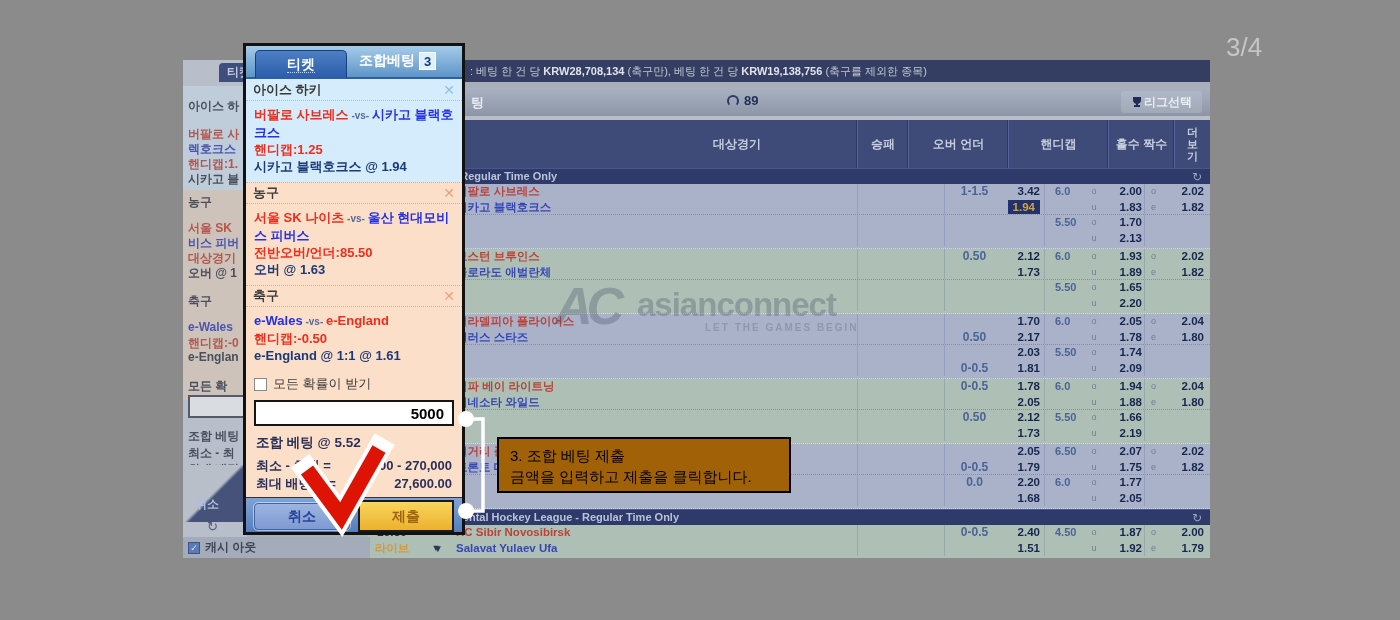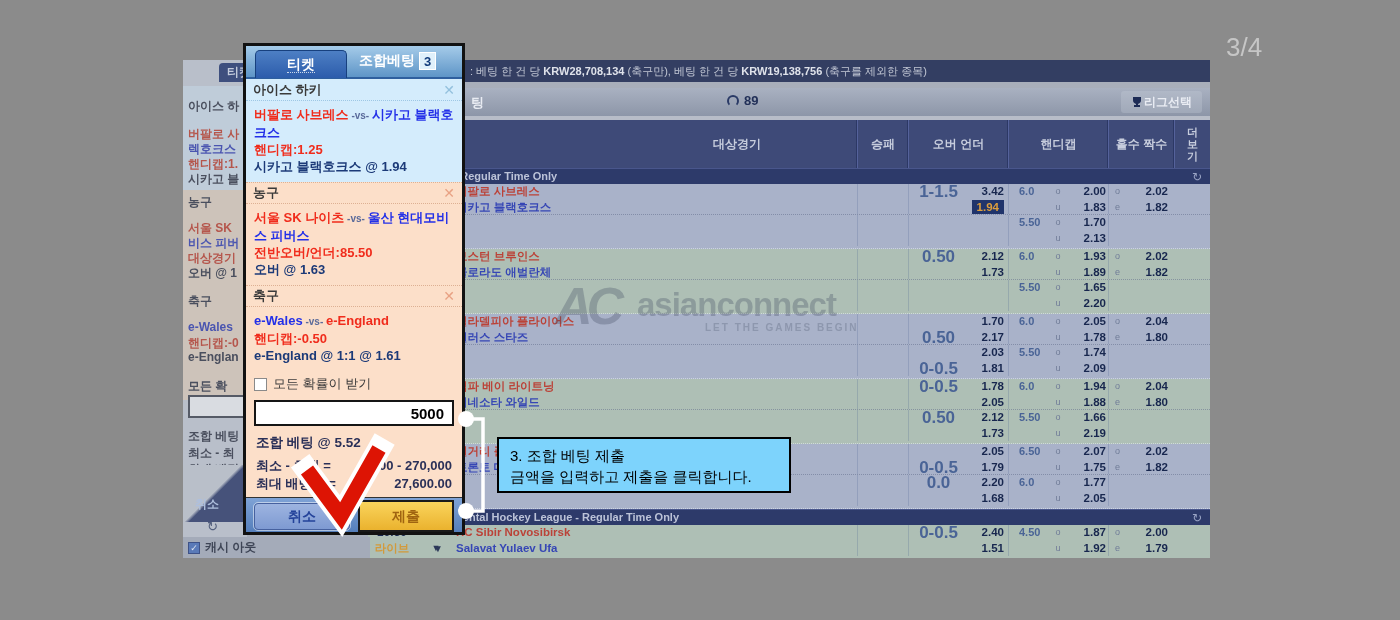--- a/index.html
+++ b/index.html
@@ -31,21 +31,21 @@
 .match.lav { background:#a9b2c9; } .match.grn { background:#aebfb5; }
 .trow { height:15.5px; display:flex; font-size:11.5px; line-height:15.5px; color:#17264e; }
 .trow.pairend { border-bottom:1px dotted rgba(100,112,140,.55); }
 .c { overflow:hidden; white-space:nowrap; }
 .c-time { width:48px; text-align:center; font-weight:bold; }
 .c-time.live { color:#d29a3c; }
 .c-arrow { width:40px; text-align:center; color:#2c3858; font-size:9px; }
 .c-team { width:401px; font-weight:bold; }
 .c-team.red { color:#bb4238; } .c-team.blue { color:#3646b5; }
 .c-wl { width:51px; border-left:1px solid rgba(70,90,140,.22); }
-.c-hline { width:60px; text-align:center; color:#4a6496; font-weight:bold; font-size:17px; border-left:1px solid rgba(70,90,140,.22); }
+.c-hline { width:60px; text-align:center; color:#4a6496; font-weight:bold; font-size:12px; border-left:1px solid rgba(70,90,140,.22);margin-left:36px; }
 .c-hodds { width:40px; text-align:right; font-weight:bold; padding-right:4px; }
 .c-ouline { width:42px; padding-left:10px; color:#4a6496; font-weight:bold; font-size:11px; border-left:1px solid rgba(70,90,140,.22); }
 .c-mark { width:16px; color:#707c98; font-size:9px; text-align:center; }
 .c-ou { width:42px; text-align:right; font-weight:bold; padding-right:2px; }
 .c-em { width:18px; color:#707c98; font-size:9px; text-align:center; border-left:1px solid rgba(70,90,140,.22); }
 .c-oe { width:48px; text-align:right; font-weight:bold; padding-right:6px; }
 .sel { background:#20346b; color:#dd9e3c; padding:0 5px; display:inline-block; }
 
 
 .wm { position:absolute; left:372px; top:222px; width:320px; height:66px; color:rgba(62,72,95,.30); pointer-events:none; z-index:3; }
@@ -92,21 +92,21 @@
 .summary { padding:6px 10px 4px 10px; color:#2a3058; }
 .combo-odds { font-size:13.5px; font-weight:bold; margin-bottom:5px; }
 .srow { display:flex; justify-content:space-between; font-size:13px; font-weight:bold; line-height:18px; }
 .pbuttons { margin-top:auto; height:38px; background:linear-gradient(#7fa3d6,#517bb8); border-top:1px solid #333; position:relative; flex:none; }
 .btn-cancel { position:absolute; left:8px; top:5px; width:96px; height:27px; background:linear-gradient(#9db4e0,#7e9ad2); border:1px solid #46619f; outline:1px solid rgba(255,255,255,.5); border-radius:4px; color:#24439a; font-size:14px; font-weight:bold; text-align:center; line-height:25px; }
 .btn-submit { position:absolute; left:112px; top:2px; width:96px; height:32px; background:linear-gradient(#fad45c,#eab22e); border:2px solid #1a1a1a; color:#a06410; font-size:14px; font-weight:bold; text-align:center; line-height:28px; }
 
 
 .connector { position:absolute; left:0; top:0; width:1400px; height:620px; z-index:11; pointer-events:none; }
 .checkmark { position:absolute; left:0; top:0; width:1400px; height:620px; z-index:12; pointer-events:none; }
-.annotation { position:absolute; left:497px; top:437px; width:294px; height:56px; background:#7dd3fc; border:2px solid #000; z-index:11; padding:6px 11px; font-size:15px; line-height:21px; color:#000; }
+.annotation { position:absolute; left:497px; top:437px; width:294px; height:56px; background:#a16207; border:2px solid #000; z-index:11; padding:6px 11px; font-size:15px; line-height:21px; color:#000; }
 .step { position:absolute; left:1226px; top:32px; font-size:26px; color:#c6c6c6; z-index:11; }
 </style>
 </head>
 <body>
 
 <div class="canvas">
 
   <div class="page">
     <div class="topband" id="topband"><span>: 베팅 한 건 당 </span><b>KRW28,708,134</b><span> (축구만), 베팅 한 건 당 </span><b>KRW19,138,756</b><span> (축구를 제외한 종목)</span></div>
     <div class="filterbar">

